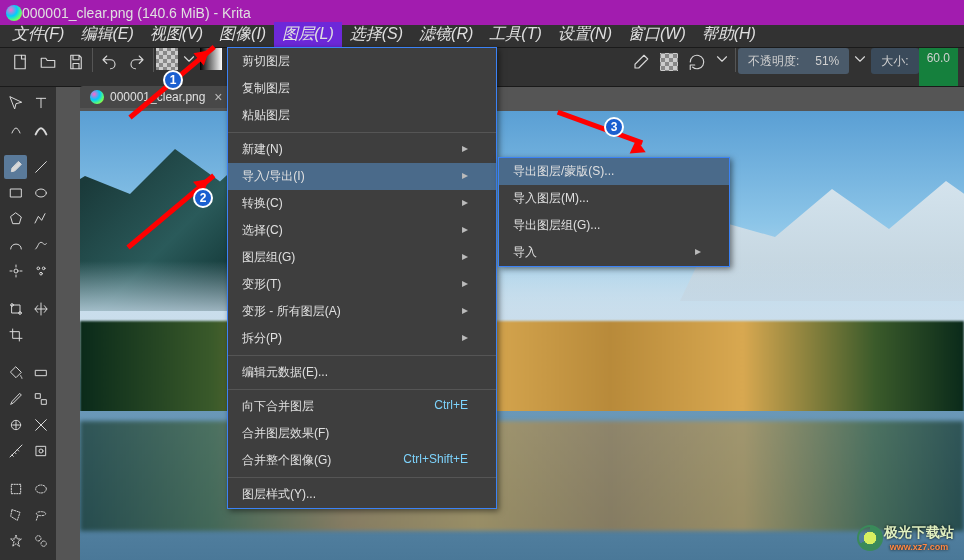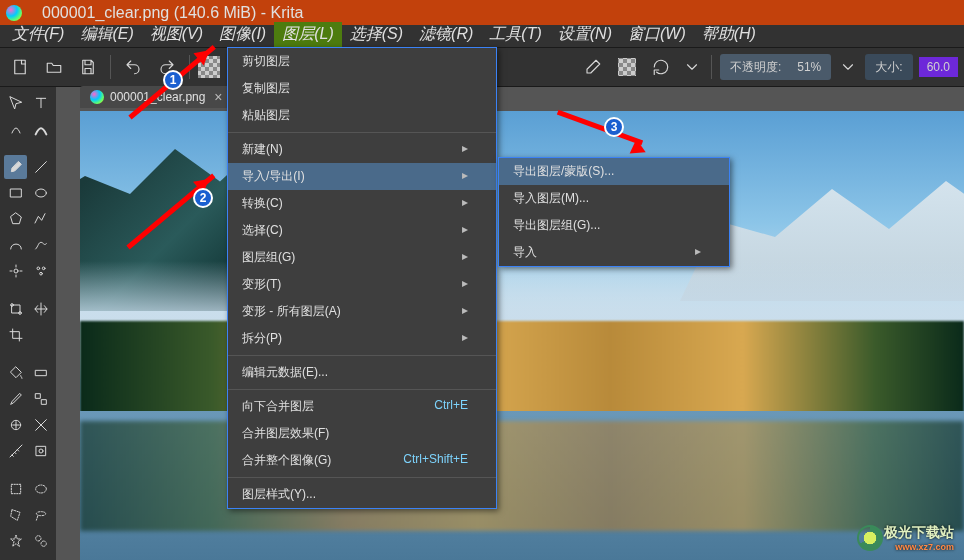--- a/index.html
+++ b/index.html
@@ -1,35 +1,35 @@
 <!DOCTYPE html>
 <html><head>
 <meta charset="utf-8">
 <style>
 * { margin: 0; padding: 0; box-sizing: border-box; font-family: "Microsoft YaHei", sans-serif; }
 body { width: 964px; height: 560px; background: #2b2b2b; overflow: hidden; position: relative; }
 
-.titlebar { height: 25px; background: #c2410c; display: flex; align-items: center; padding-left: 6px; gap: 20px; color: #e0e0e0; font-size: 16px; }
+.titlebar { height: 25px; background: #a21caf; display: flex; align-items: center; padding-left: 6px; gap: 0; color: #e0e0e0; font-size: 14px; }
 .app-icon { width: 16px; height: 16px; border-radius: 50%; background: radial-gradient(circle at 30% 30%, #ff66cc, #00ccff 40%, #66ff66 70%, #ffcc00 100%); }
 
 .menubar { height: 22px; background: #323232; display: flex; align-items: flex-end; padding-left: 4px; color: #e0e0e0; font-size: 16px; font-style: italic; }
 .menubar .mitem { padding: 2px 8px; cursor: default; }
-.menubar .mitem.active { background: #4d7c0f; margin-top: 8px; }
-
-.toolbar { height: 40px; background: #323232; border-top: 1px solid #1a1a1a; border-bottom: 1px solid #1a1a1a; display: flex; align-items: center; padding: 0 6px; gap: 6px; color: #d0d0d0; font-size: 12px; }
+.menubar .mitem.active { background: #6d28d9; margin-top: 8px; }
+
+.toolbar { height: 40px; background: #323232; border-top: 1px solid #1a1a1a; border-bottom: 1px solid #1a1a1a; display: flex; padding: 0 6px; color: #d0d0d0; font-size: 12px; }
 .tb-btn { width: 28px; height: 28px; display: flex; align-items: center; justify-content: center; border-radius: 2px; }
 .tb-sep { width: 1px; height: 24px; background: #555; margin: 0 2px; }
 .pattern { width: 22px; height: 22px; background: repeating-conic-gradient(#888 0% 25%, #ccc 0% 50%) 50% / 8px 8px; }
 .color-sw { width: 22px; height: 22px; }
 .arrow-dn { width: 22px; height: 22px; display: flex; align-items: center; justify-content: center; }
 .brush-select { width: 80px; height: 26px; background: #585858; border-radius: 3px; display: flex; align-items: center; justify-content: flex-end; padding-right:6px; }
 .spacer { flex: 1; }
 .opacity-box, .size-box { height: 26px; background: #4a5a6a; border-radius: 3px; display: flex; align-items: center; padding: 0 10px; gap: 16px; }
 .size-box { background: #3a4a5a; }
-.size-val { background: #6d28d9; padding: 3px 8px; }
+.size-val { background: #15803d; padding: 3px 8px; }
 
 .main-area { position: absolute; top: 87px; left: 0; right: 0; bottom: 0; background: #555; }
 .left-tools { position: absolute; left: 0; top: 0; width: 56px; bottom: 0; background: #323232; display: flex; flex-direction: column; padding: 4px; gap: 2px; }
 .tool-row { display: flex; gap: 2px; }
 .tool-cell { width: 24px; height: 24px; display: flex; align-items: center; justify-content: center; border-radius: 2px; }
 .tool-cell.active { background: #5a7a9a; }
 .tool-gap { height: 10px; }
 
 .tab-strip { position: absolute; left: 80px; top: -4px; height: 28px; display: flex; align-items: center; }
 .doc-tab { background: #484848; color: #e0e0e0; font-size: 12px; padding: 4px 10px; display: flex; align-items: center; gap: 6px; border-top-left-radius: 3px; border-top-right-radius: 3px; }
@@ -57,21 +57,21 @@
 .anno-arrow-2 { position: absolute; left: 128px; top: 245px; width: 112px; height: 5px; background: #ff0000; transform: rotate(-40deg); transform-origin: left; }
 .anno-arrow-2::after { content: ""; position: absolute; right: -2px; top: -6px; border: 8px solid transparent; border-left: 14px solid #ff0000; }
 .anno-arrow-3 { position: absolute; left: 640px; top: 155px; width: 10px; height: 10px; }
 .anno-arrow-3::before { content: ""; position: absolute; left: -85px; top: -30px; width: 90px; height: 5px; background: #ff0000; transform: rotate(20deg); }
 .anno-arrow-3::after { content: ""; position: absolute; left: -8px; top: -12px; border: 8px solid transparent; border-left: 14px solid #ff0000; transform: rotate(25deg); }
 
 .circ { position: absolute; width: 20px; height: 20px; border-radius: 50%; background: #1a5fd0; border: 2px solid #fff; color: #fff; font-size: 12px; font-weight: bold; display: flex; align-items: center; justify-content: center; }
 
 .watermark { position: absolute; right: 10px; bottom: 8px; display: flex; align-items: center; gap: 1px; color: #e0f0c0; font-size: 14px; font-weight: bold; text-shadow: 0 0 3px #000; }
 .wm-logo { width: 26px; height: 26px; border-radius: 50%; background: radial-gradient(circle, #d8f060 40%, transparent 42%), conic-gradient(#3a8a5a 0 240deg, transparent 240deg); border: 2px solid #3a8a5a; }
-.wm-sub { font-size: 9px; color: #ff8844; display: block; text-align: right; }
+.wm-sub { font-size: 9px; color: #ff8844; display: block; text-align: center; }
 
 svg { width: 18px; height: 18px; stroke: #d8d8d8; stroke-width: 1.5; fill: none; stroke-linecap: round; stroke-linejoin: round; }
 .tool-cell svg { width: 16px; height: 16px; }
 </style>
 </head>
 <body>
 
 <div class="titlebar">
   <span class="app-icon"></span>
   <span>000001_clear.png (140.6 MiB)  - Krita</span>

